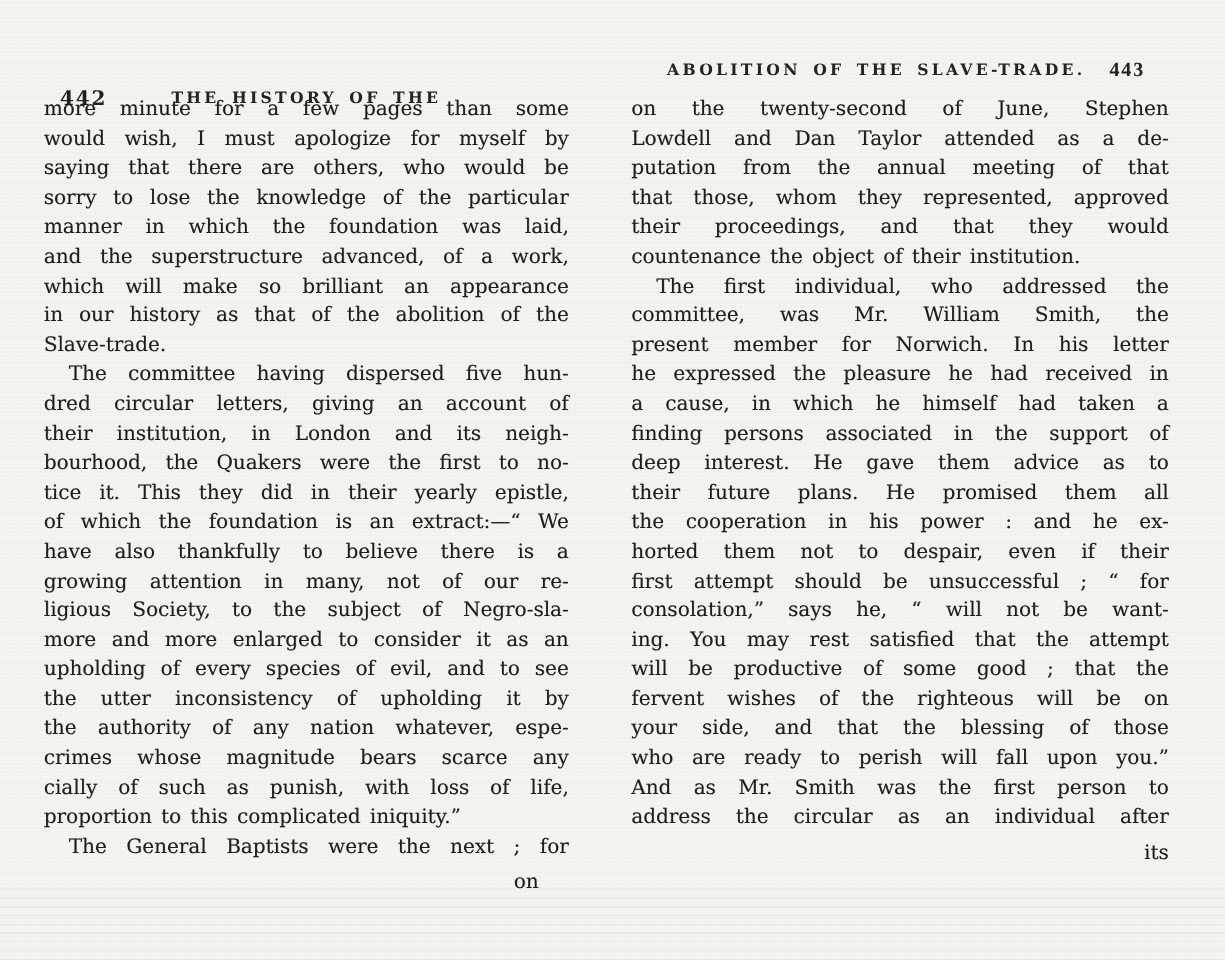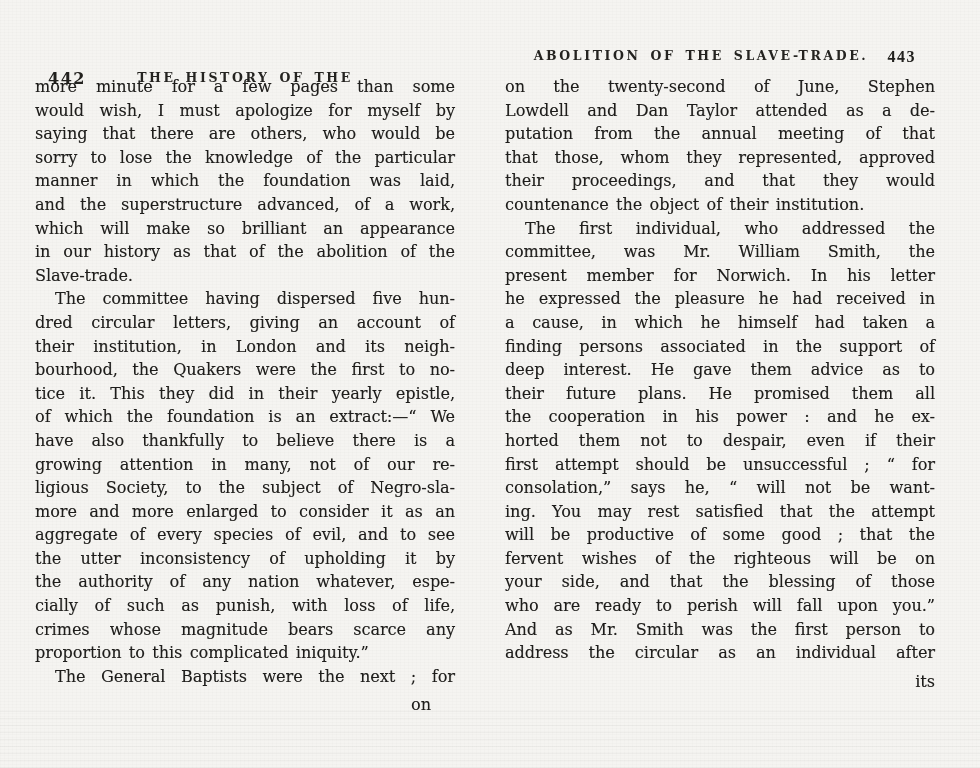--- a/index.html
+++ b/index.html
@@ -111,25 +111,25 @@
         <div class="line indent">The committee having dispersed five hun-</div>
         <div class="line">dred circular letters, giving an account of</div>
         <div class="line">their institution, in London and its neigh-</div>
         <div class="line">bourhood, the Quakers were the first to no-</div>
         <div class="line">tice it. This they did in their yearly epistle,</div>
         <div class="line">of which the foundation is an extract:—“ We</div>
         <div class="line">have also thankfully to believe there is a</div>
         <div class="line">growing attention in many, not of our re-</div>
         <div class="line">ligious Society, to the subject of Negro-sla-</div>
         <div class="line">more and more enlarged to consider it as an</div>
-        <div class="line">aggregate of every species of evil, and to see</div>
+        <div class="line">upholding of every species of evil, and to see</div>
         <div class="line">the utter inconsistency of upholding it by</div>
         <div class="line">the authority of any nation whatever, espe-</div>
+        <div class="line">crimes whose magnitude bears scarce any</div>
         <div class="line">cially of such as punish, with loss of life,</div>
-        <div class="line">crimes whose magnitude bears scarce any</div>
         <div class="line end">proportion to this complicated iniquity.”</div>
         <div class="line indent">The General Baptists were the next ; for</div>
         <div class="line catchword cw-pad">on</div>
       </div>
   </section>
 
   <section class="page page-right">
     <header class="header header-right">
       <div class="running-title">ABOLITION OF THE SLAVE-TRADE.</div>
       <span class="pagenum pagenum-right">443</span>

